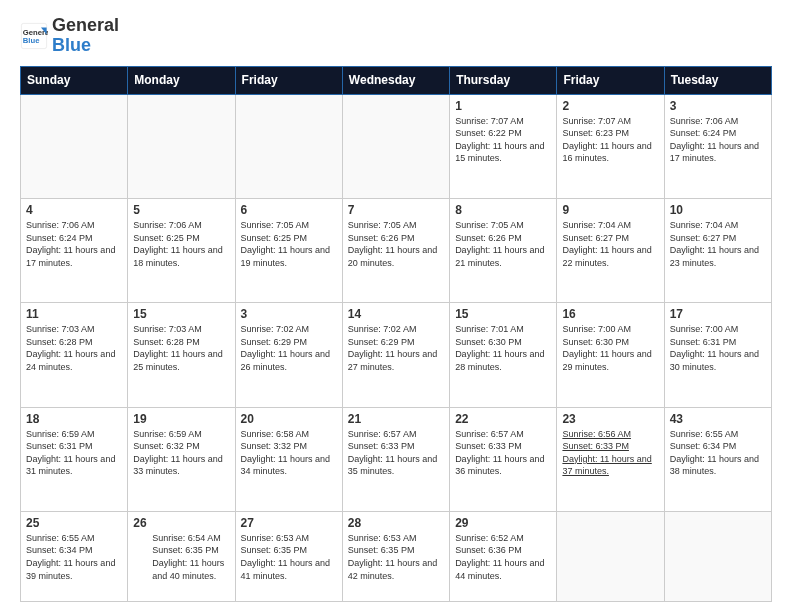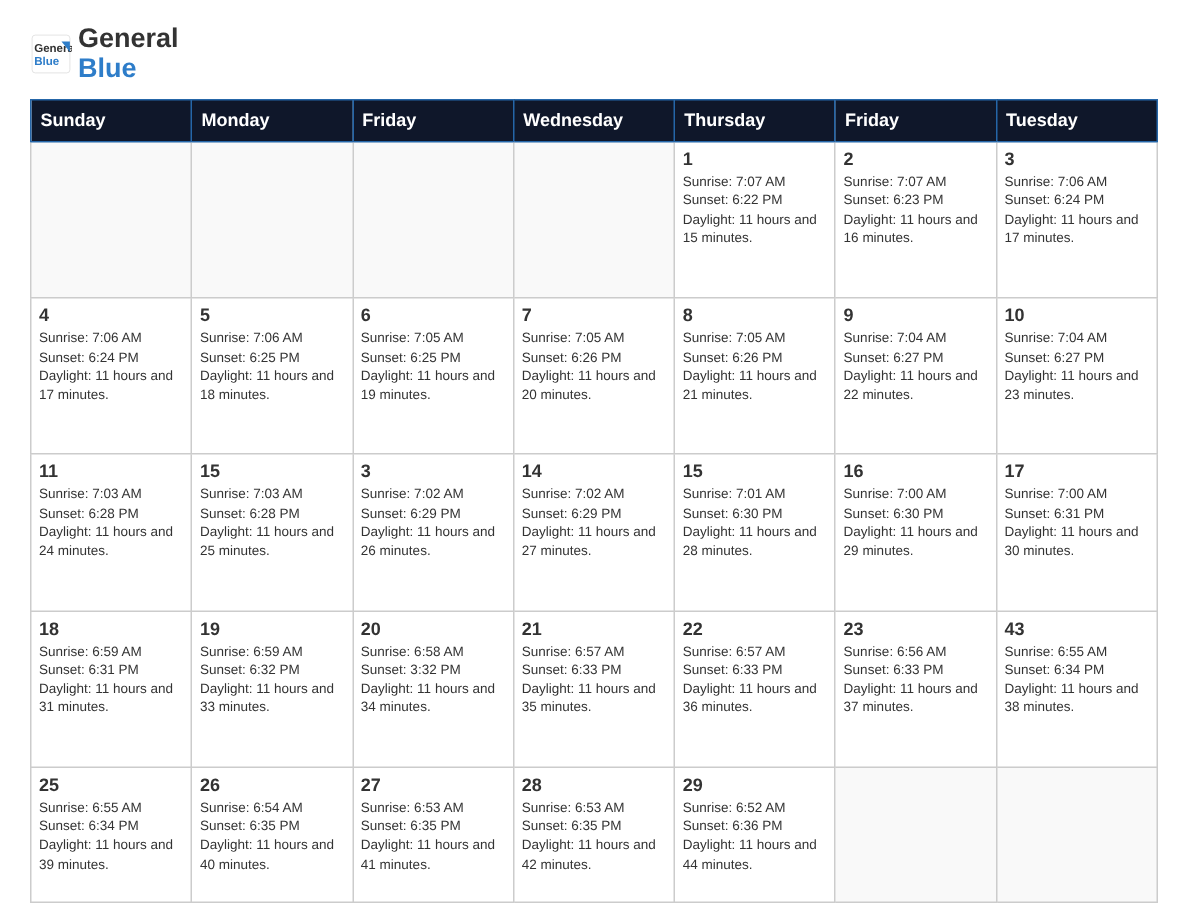--- a/index.html
+++ b/index.html
@@ -275,41 +275,41 @@
 Daylight: 11 hours and 35 minutes.</div>
           </td>
           <td>
             <span class="day-num">22</span>
             <div class="day-info" style="white-space: pre-line;">Sunrise: 6:57 AM
 Sunset: 6:33 PM
 Daylight: 11 hours and 36 minutes.</div>
           </td>
           <td>
             <span class="day-num">23</span>
-            <div class="day-info" style="white-space: pre-line;">Sunrise: 6:56 AM
+            <div class="day-info" style="white-space: pre-line; text-decoration: underline;">Sunrise: 6:56 AM
 Sunset: 6:33 PM
 Daylight: 11 hours and 37 minutes.</div>
           </td>
           <td>
             <span class="day-num">43</span>
             <div class="day-info" style="white-space: pre-line;">Sunrise: 6:55 AM
 Sunset: 6:34 PM
 Daylight: 11 hours and 38 minutes.</div>
           </td>
         </tr>
         <tr class="last-row">
           <td>
             <span class="day-num">25</span>
             <div class="day-info" style="white-space: pre-line;">Sunrise: 6:55 AM
 Sunset: 6:34 PM
 Daylight: 11 hours and 39 minutes.</div>
           </td>
           <td>
             <span class="day-num">26</span>
-            <div class="day-info" style="white-space: pre-line;">Sunrise: 6:54 AM
+            <div class="day-info" style="white-space: pre-line; margin-left: 19px;">Sunrise: 6:54 AM
 Sunset: 6:35 PM
 Daylight: 11 hours and 40 minutes.</div>
           </td>
           <td>
             <span class="day-num">27</span>
             <div class="day-info" style="white-space: pre-line;">Sunrise: 6:53 AM
 Sunset: 6:35 PM
 Daylight: 11 hours and 41 minutes.</div>
           </td>
           <td>

